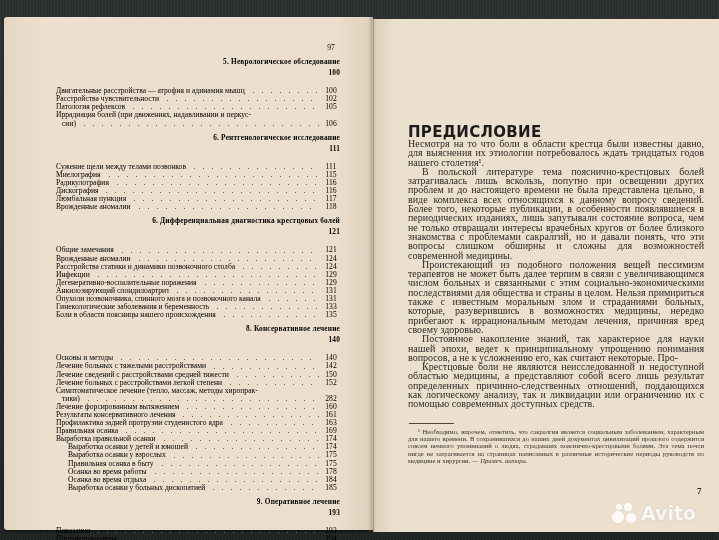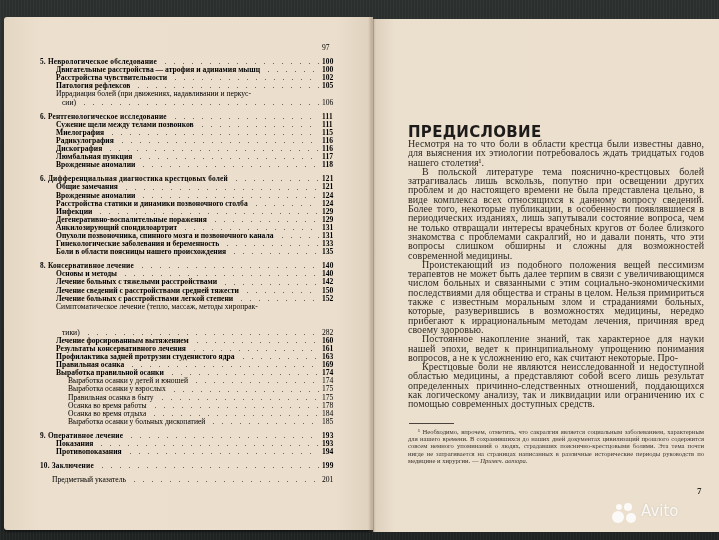--- a/index.html
+++ b/index.html
@@ -35,23 +35,23 @@
   }
   
   .toc { position:absolute; left:40px; top:44px; width:300px; font-size:7.6px; line-height:8.1px; }
   .toc-row { display:flex; align-items:flex-end; position:relative; }
   .toc-row .t { white-space:nowrap; overflow:hidden; flex:0 1 auto; background:transparent; }
   .toc-row .dots {
     flex:1 1 auto; margin:0 3px 2px 4px; height:1px;
     background-image: radial-gradient(circle, #6e655a 0.7px, transparent 0.9px);
     background-size:9px 2px; background-repeat:repeat-x; background-position:0 0;
   }
-  .toc-row .p { flex:0 0 18px; text-align:left; }
-  .toc-row.chapter { font-weight:bold; margin-top:6px; font-size:7.3px; letter-spacing:0.2px; }
-  .toc-row.sub { padding-left:16px;font-weight:bold; }
+  .toc-row .p { flex:0 0 18px; text-align:center; }
+  .toc-row.chapter { font-weight:bold; margin-top:6px; font-size:7.3px; letter-spacing:0.2px;flex-direction:column; }
+  .toc-row.sub { padding-left:16px; }
   .toc-row.subsub { padding-left:28px; }
   .toc-row.index { padding-left:12px; margin-top:6px; }
   .toc-row.prepage { justify-content:flex-end; }
   .wrap-block { padding-left:16px; }
   .wrap-block .line1 { white-space:nowrap; }
   
   .heading {
     position:absolute; left:408px; top:123px;
     font-family: "DejaVu Sans", "Liberation Sans", sans-serif; font-weight:bold;
     font-size:15px; letter-spacing:0.3px; color:#1e1c1a;
@@ -66,22 +66,22 @@
   .footnote {
     position:absolute; left:408px; top:428px; width:296px;
     font-size:6.6px; line-height:7.2px; text-align:justify; color:#3a3530;
   }
   .footnote p { margin:0; text-indent:10px; }
   .footnote .sig { font-style:italic; }
   .page-num {
     position:absolute; left:697px; top:486px; font-size:9px; font-weight:bold; color:#2e2a26;
   }
   .watermark {
-    position:absolute; left:612px; top:502px; display:flex; 
-    color:rgba(255,255,255,0.85); font-family:"DejaVu Sans", sans-serif; font-weight:normal; font-size:15px;
+    position:absolute; left:612px; top:502px; display:flex; align-items:center;
+    color:rgba(255,255,255,0.85); font-family:"DejaVu Sans", sans-serif; font-weight:bold; font-size:19px;
     text-shadow:0 0 2px rgba(0,0,0,0.15);
   }
   .wm-dots { position:relative; width:26px; height:22px; margin-right:3px; }
   .wm-dots span { position:absolute; border-radius:50%; background:rgba(255,255,255,0.85); }
 </style>
 </head>
 <body>
 
 <div class="bg-stripes"></div>
 
@@ -227,21 +227,21 @@
       <span class="dots"></span>
       <span class="p">150</span>
     </div>
     <div class="toc-row sub">
       <span class="t">Лечение больных с расстройствами легкой степени</span>
       <span class="dots"></span>
       <span class="p">152</span>
     </div>
     <div class="wrap-block">
       <div class="line1">Симптоматическое лечение (тепло, массаж, методы хиропрак-</div>
-      <div class="toc-row" style="padding-left: 6px; margin-top: 18px;">
+      <div class="toc-row" style="padding-left: 6px;">
         <span class="t">тики)</span>
         <span class="dots"></span>
         <span class="p">282</span>
       </div>
     </div>
     <div class="toc-row sub">
       <span class="t">Лечение форсированным вытяжением</span>
       <span class="dots"></span>
       <span class="p">160</span>
     </div>

